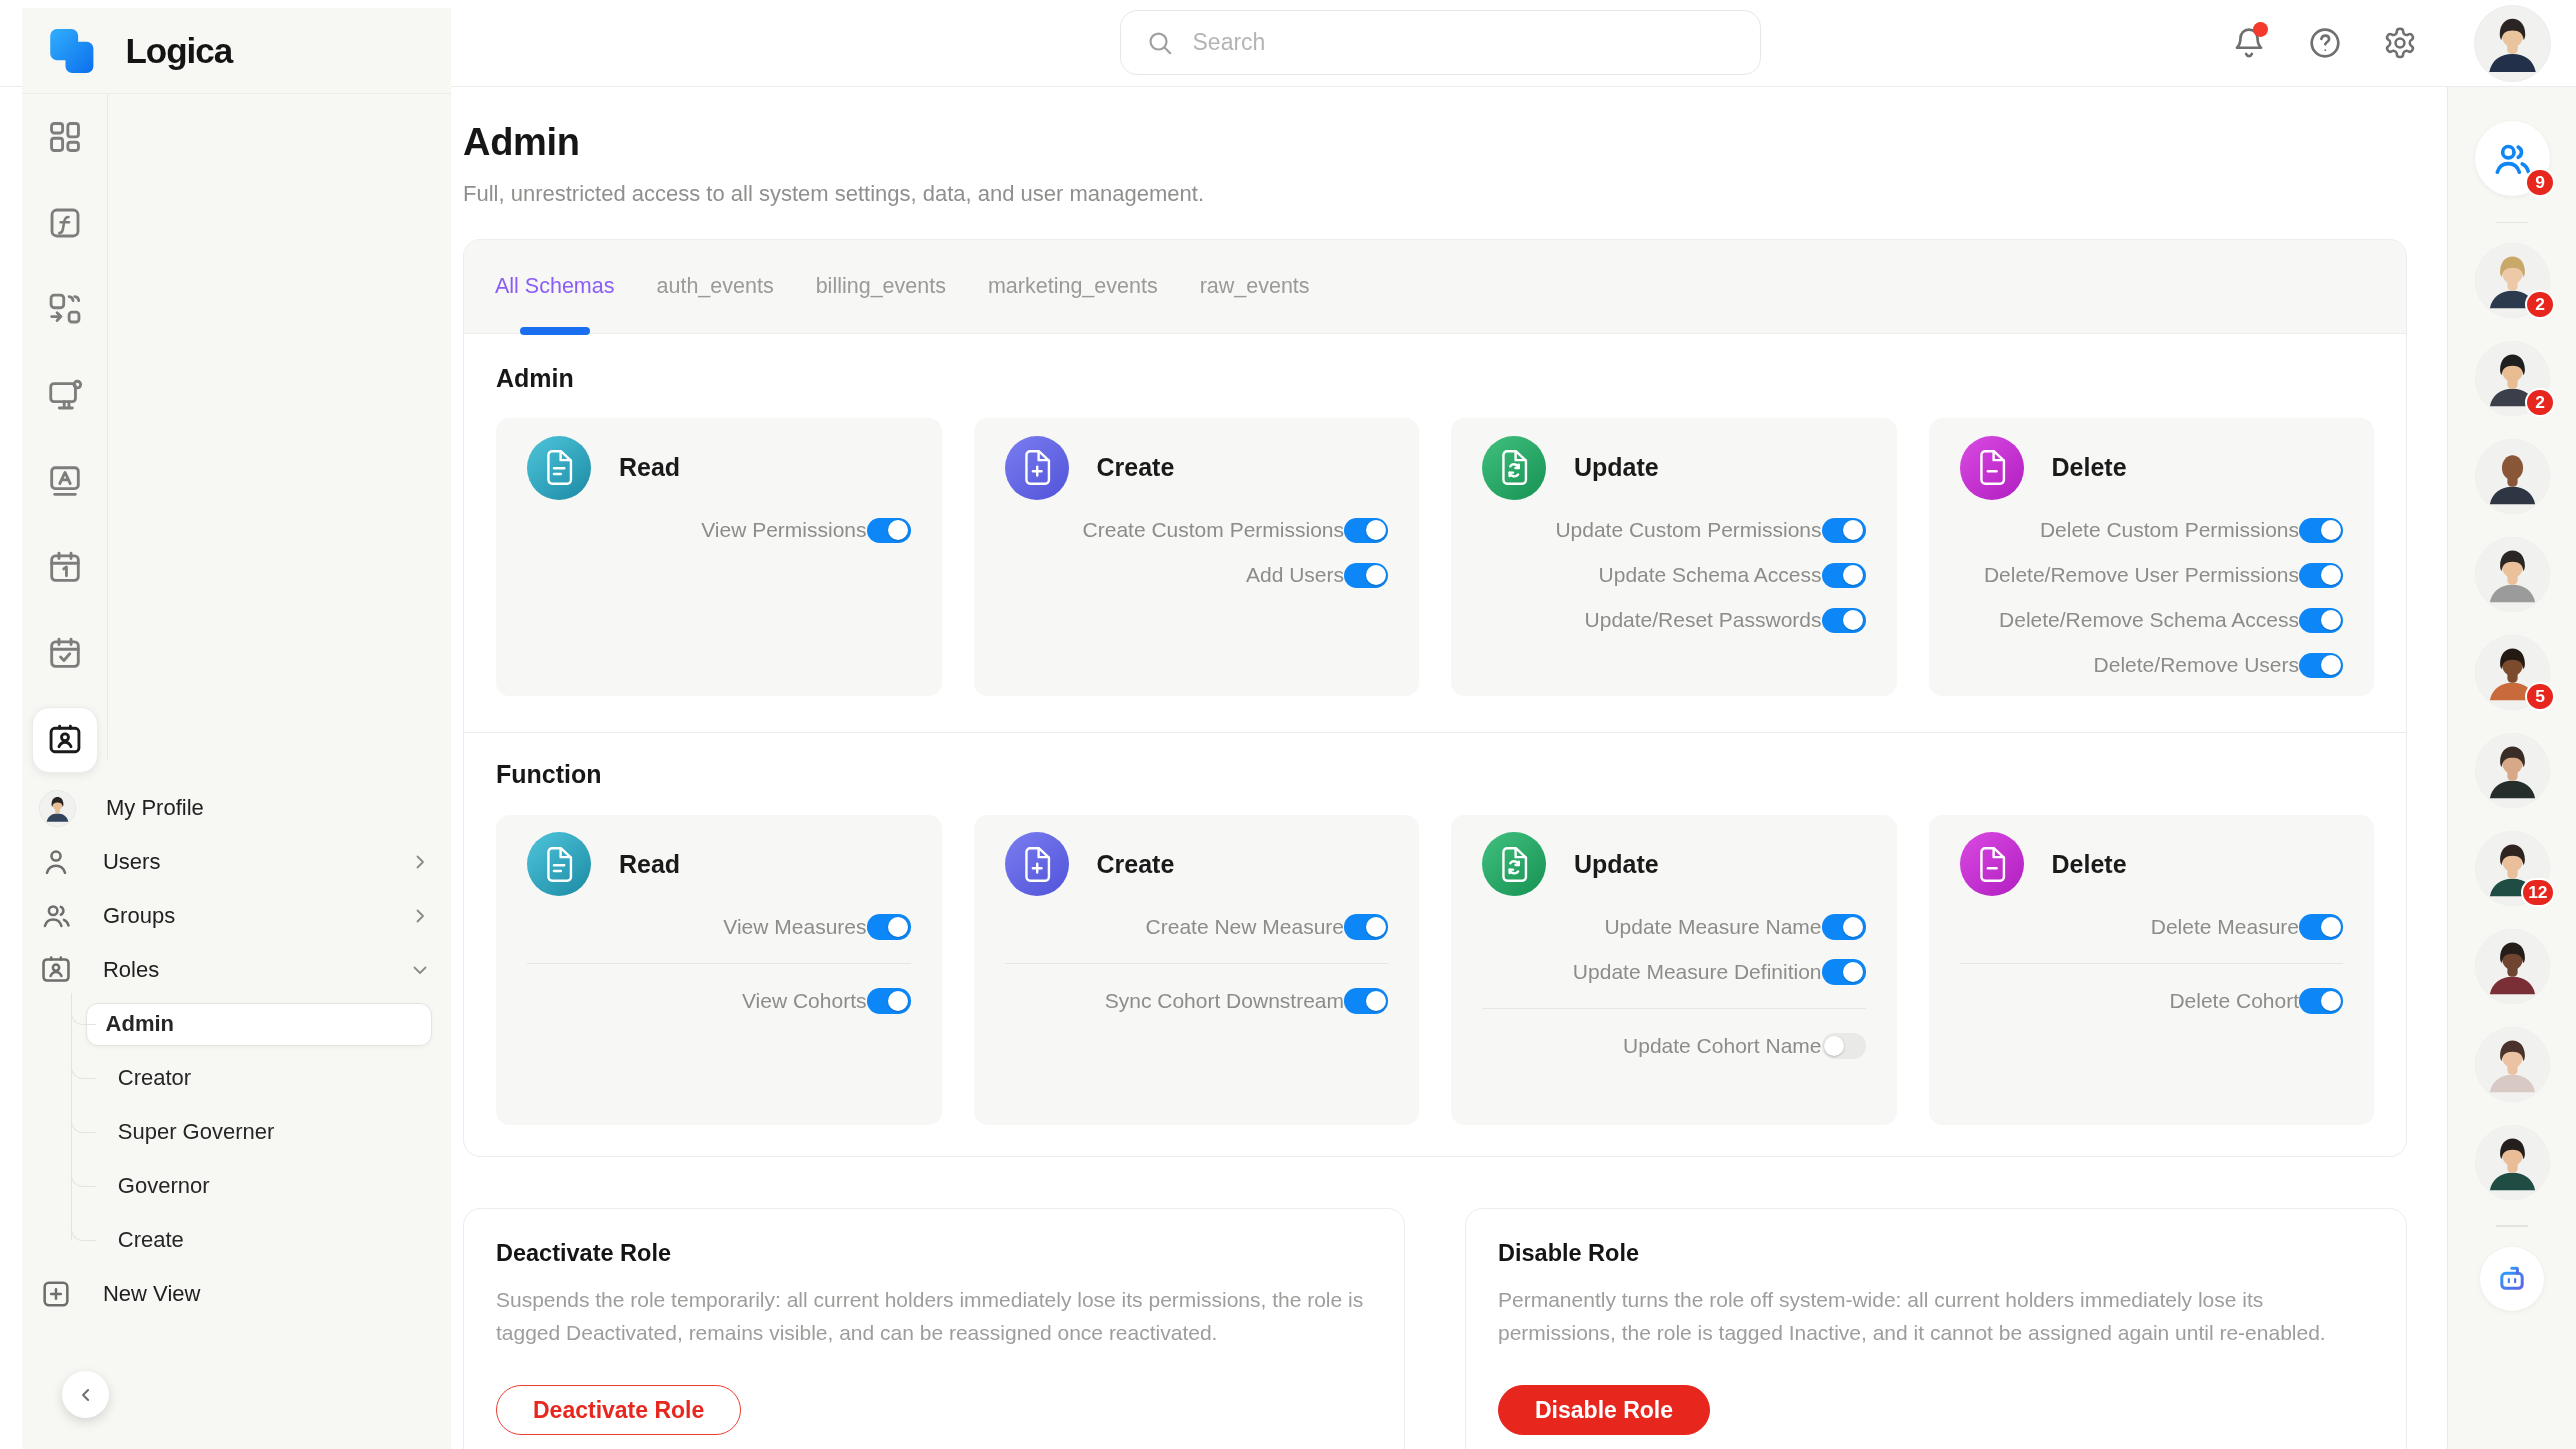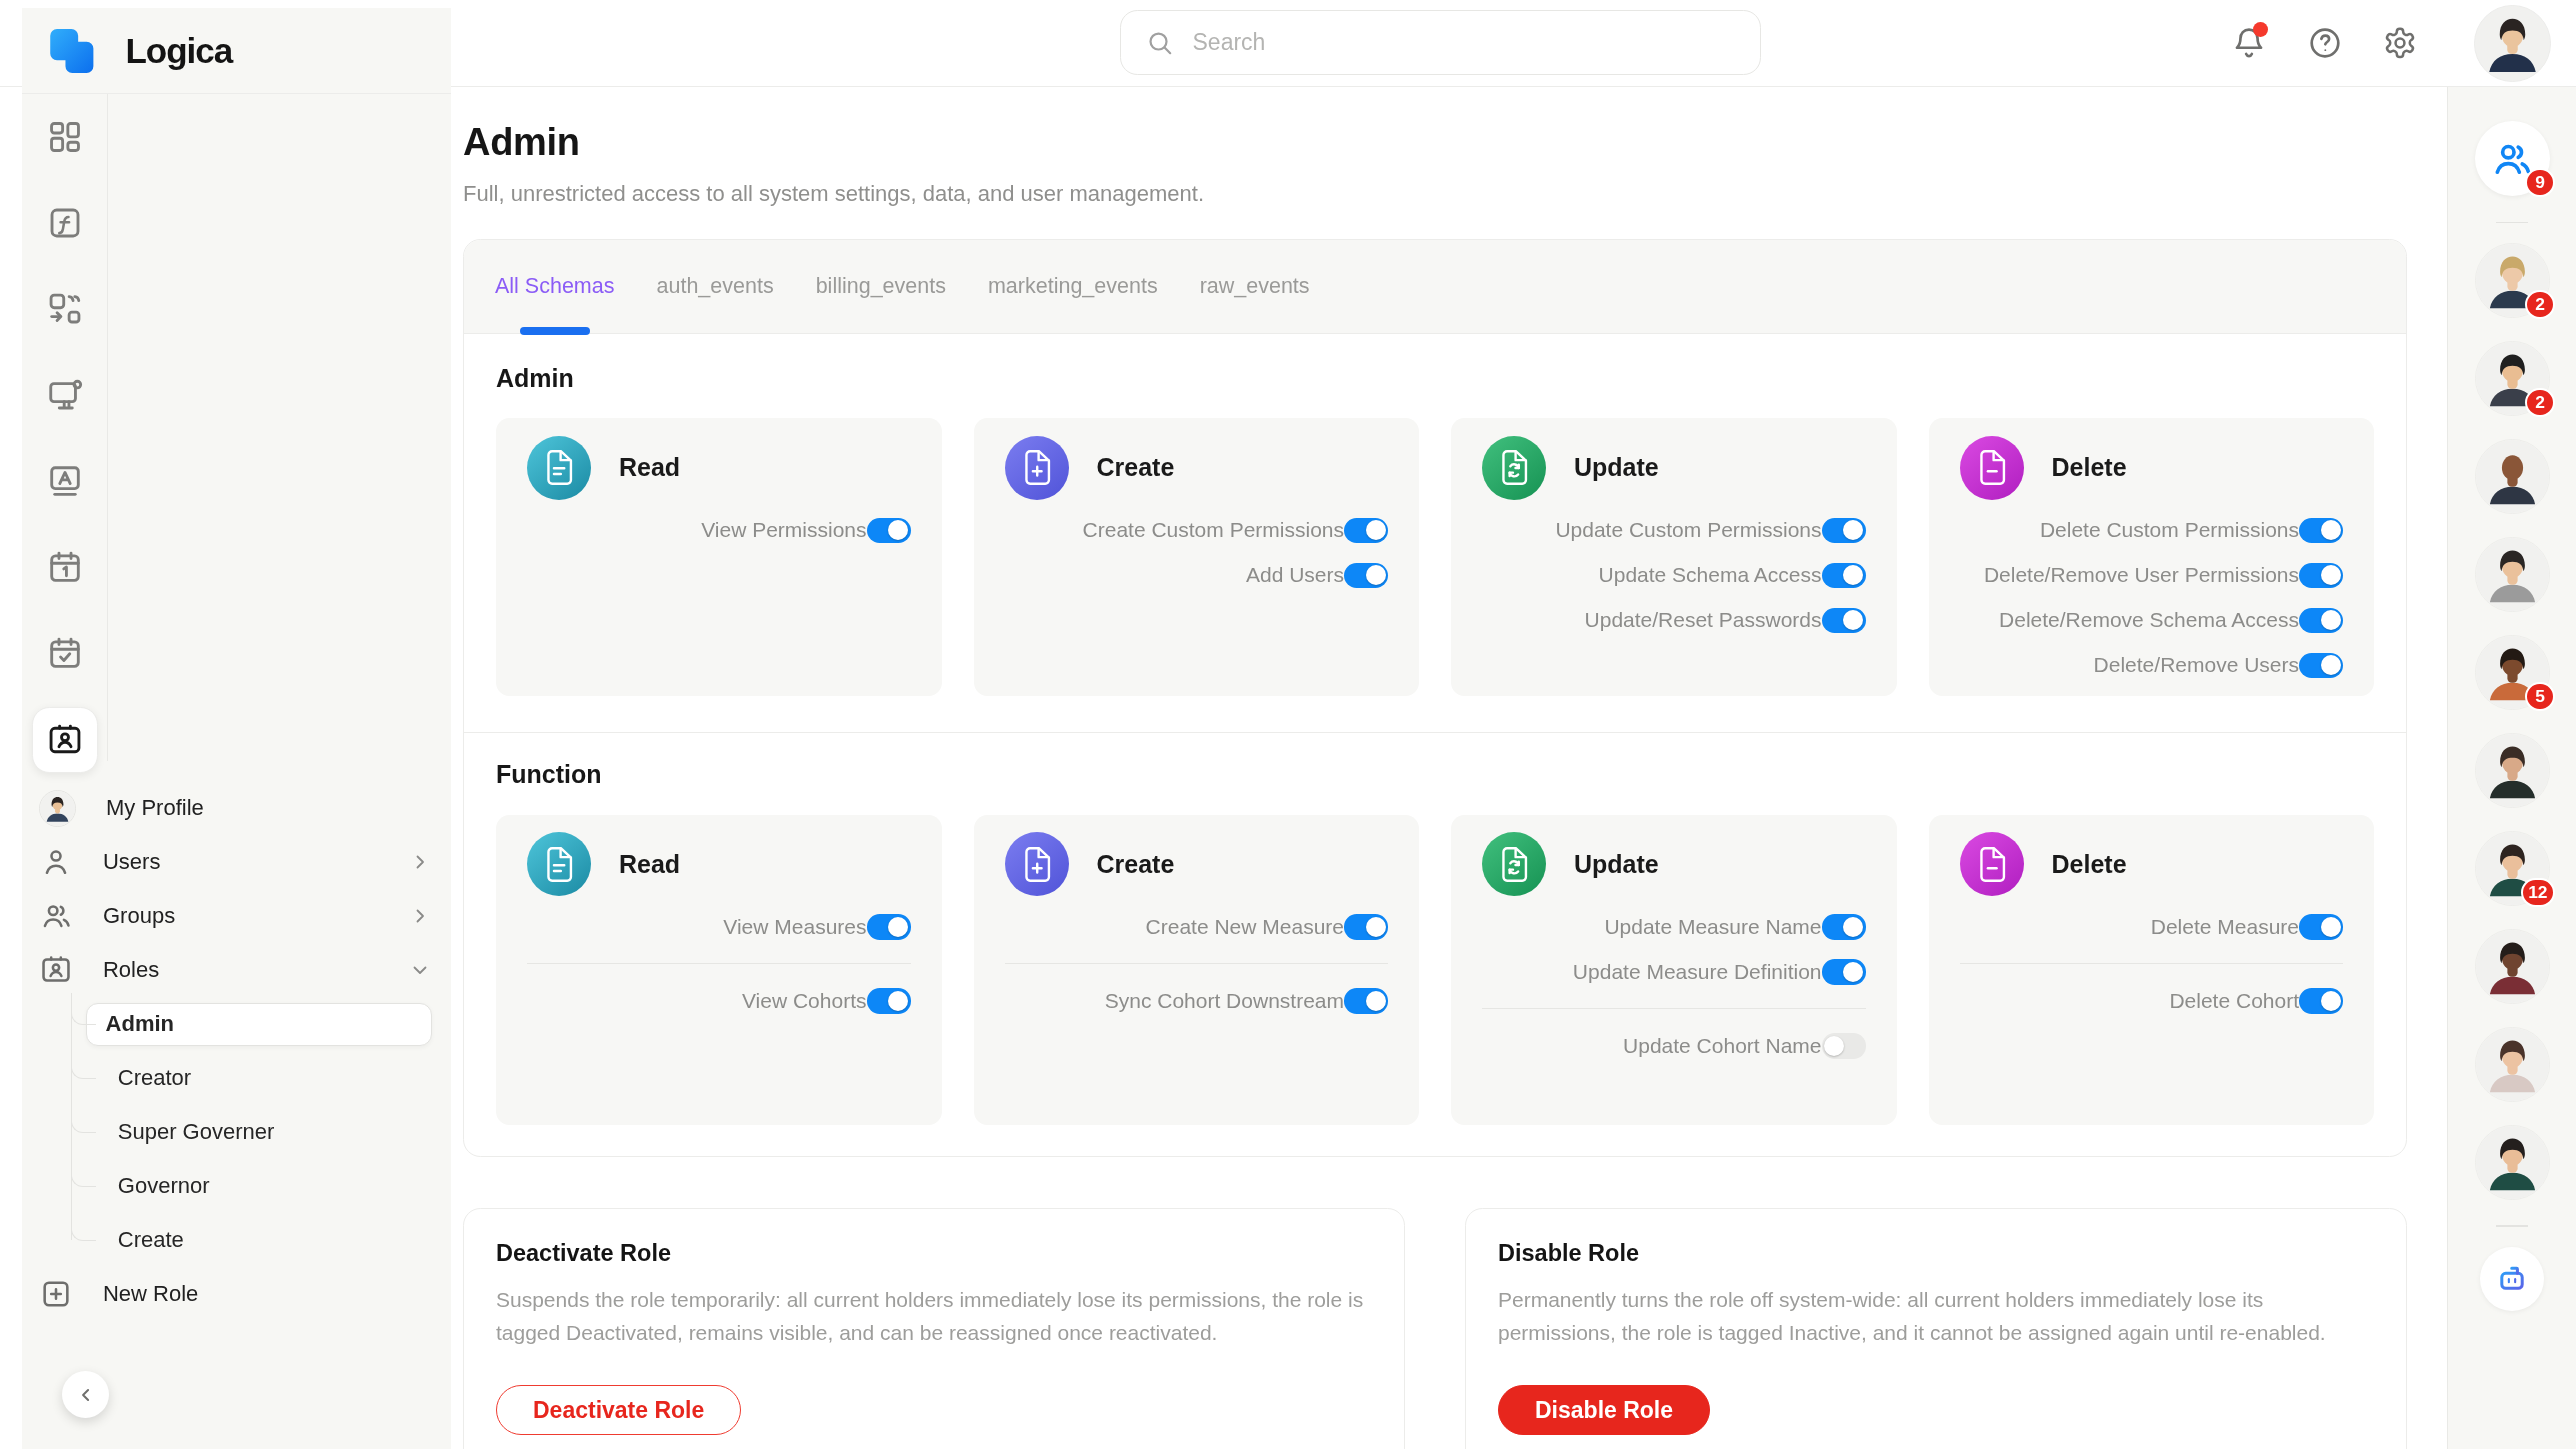--- a/index.html
+++ b/index.html
@@ -314,21 +314,21 @@
             <span>Create</span>
           </div>
         </div>
         <div class="menu-item">
           <span class="icon mi-icon">
             <svg width="34" height="34" viewBox="0 0 24 24" fill="none" stroke="currentColor" stroke-width="1.8" stroke-linecap="round" stroke-linejoin="round">
               <rect x="4" y="4" width="16" height="16" rx="3"></rect>
               <path d="M12 8.6v6.8M8.6 12h6.8"></path>
             </svg>
           </span>
-          <span class="mi-label">New Role</span>
+          <span class="mi-label">New View</span>
         </div>
       </div>
   </div>
 </div>
 <div class="collapse-btn">
   <svg width="20" height="20" viewBox="0 0 24 24" fill="none" stroke="currentColor" stroke-width="2.4" stroke-linecap="round" stroke-linejoin="round">
       <path d="M14.5 6l-6 6 6 6"></path>
     </svg>
 </div>
 

